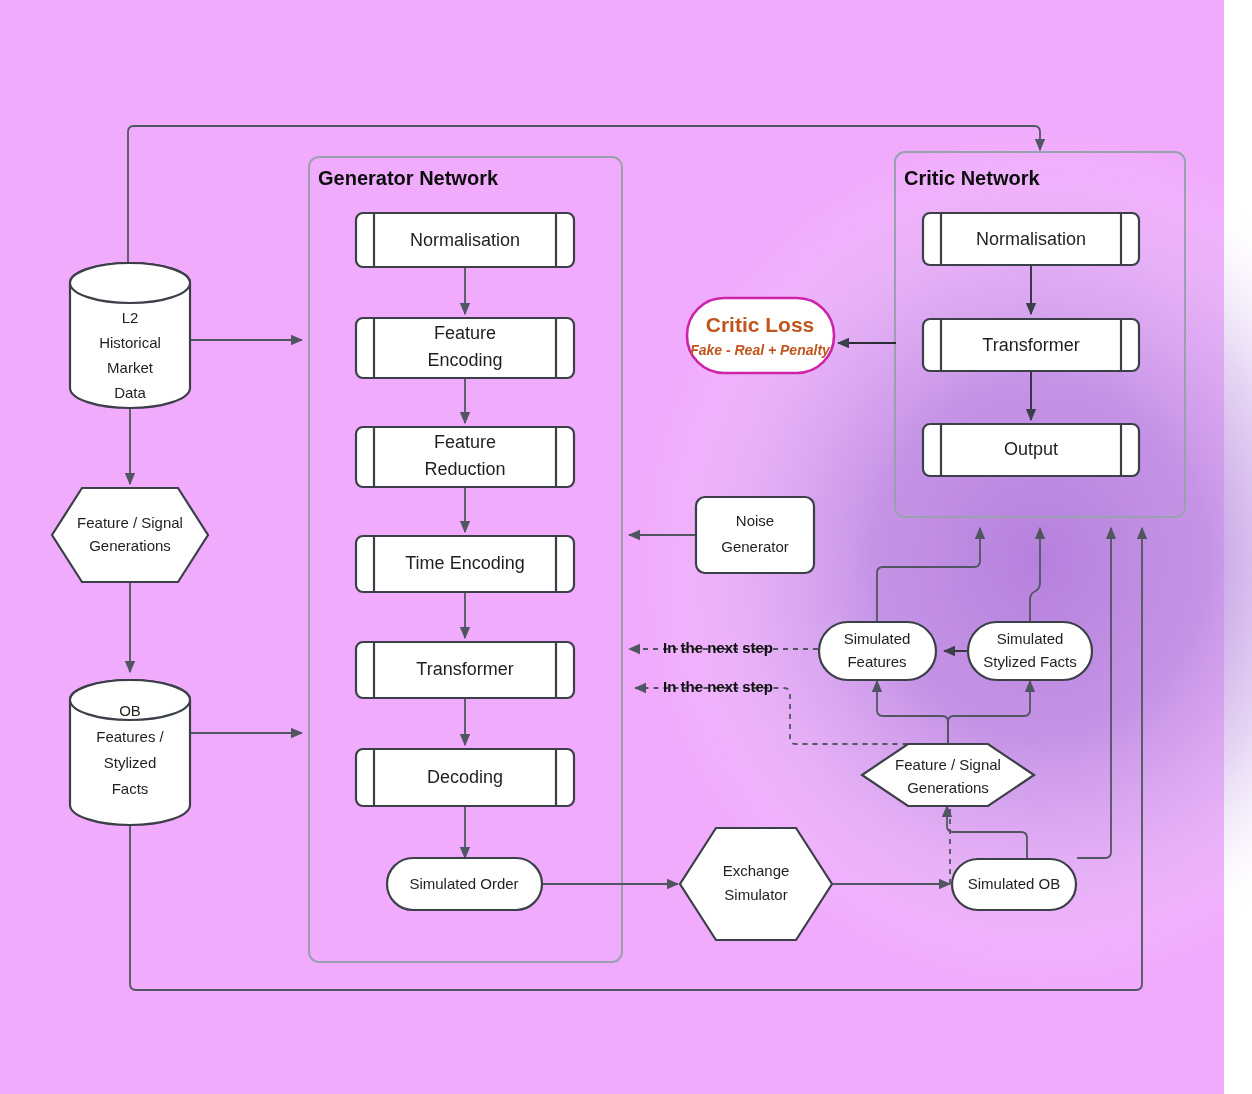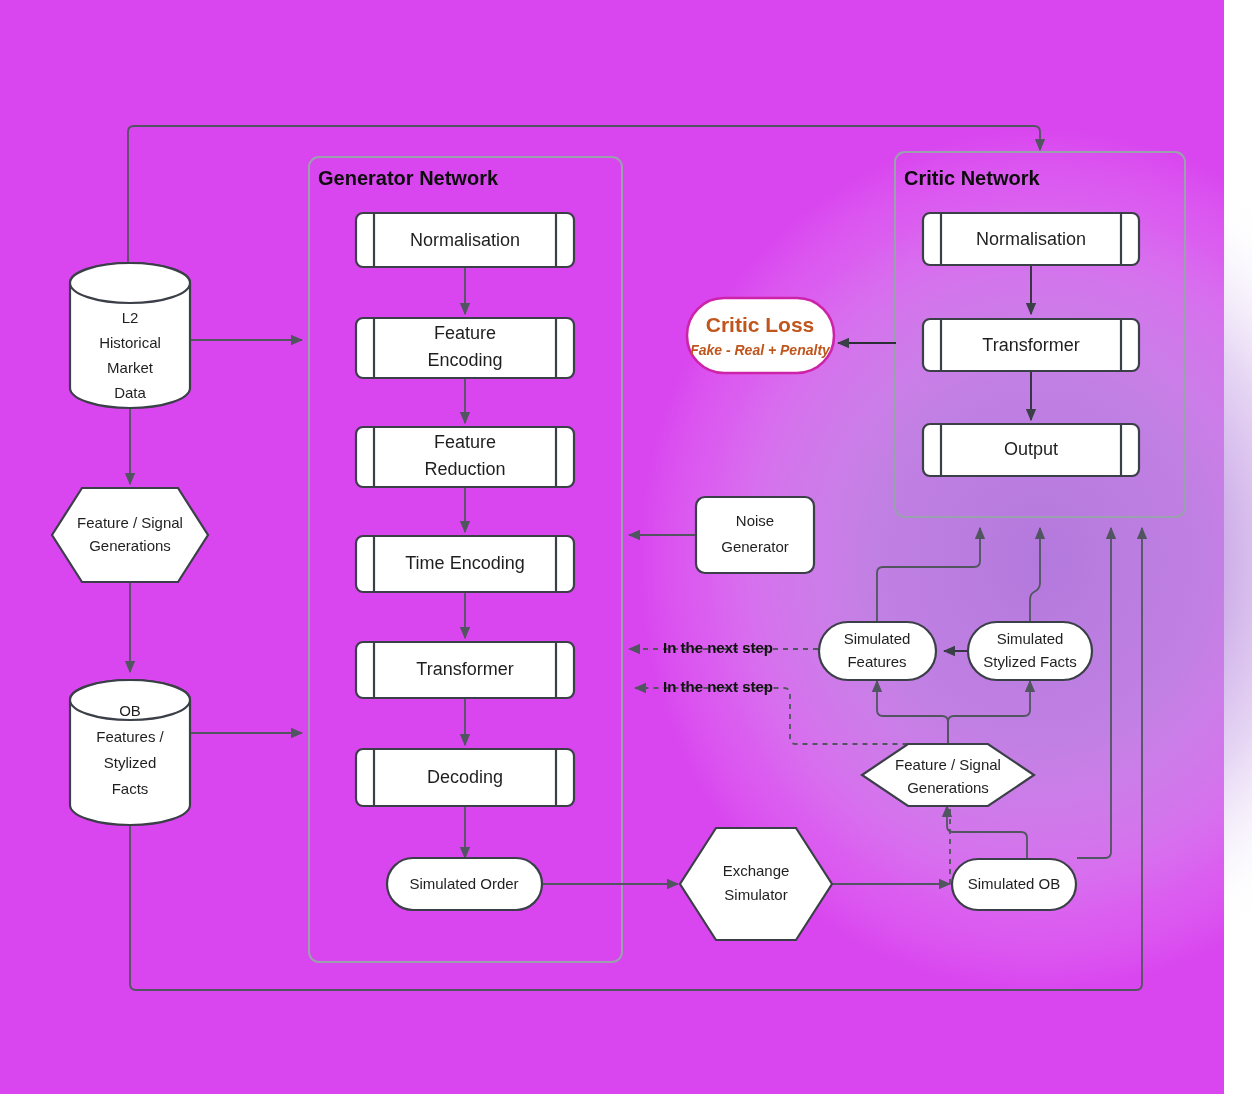--- a/index.html
+++ b/index.html
@@ -10,21 +10,21 @@
   body {
     font-family: "Liberation Sans", sans-serif;
     width: 1252px;
     height: 1094px;
     overflow: hidden;
   }
   #diagram-root {
     position: relative;
     width: 1224px;
     height: 1094px;
-    background: #d946ef;
+    background: #f0abfc;
   }
   svg.diagram {
     display: block;
     width: 1252px;
     height: 1094px;
   }
   .node-label {
     font-family: "Liberation Sans", sans-serif;
     font-size: 18px;
     fill: #1f1f1f;

